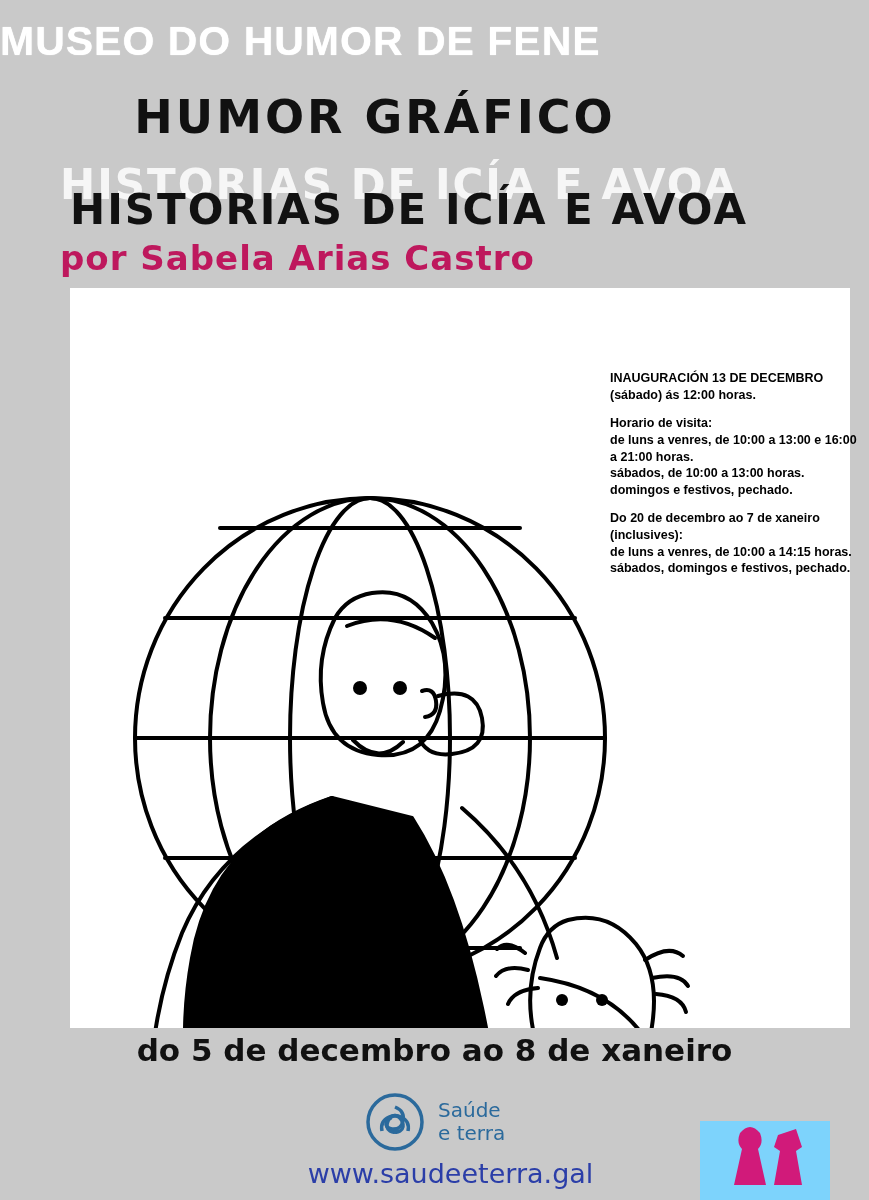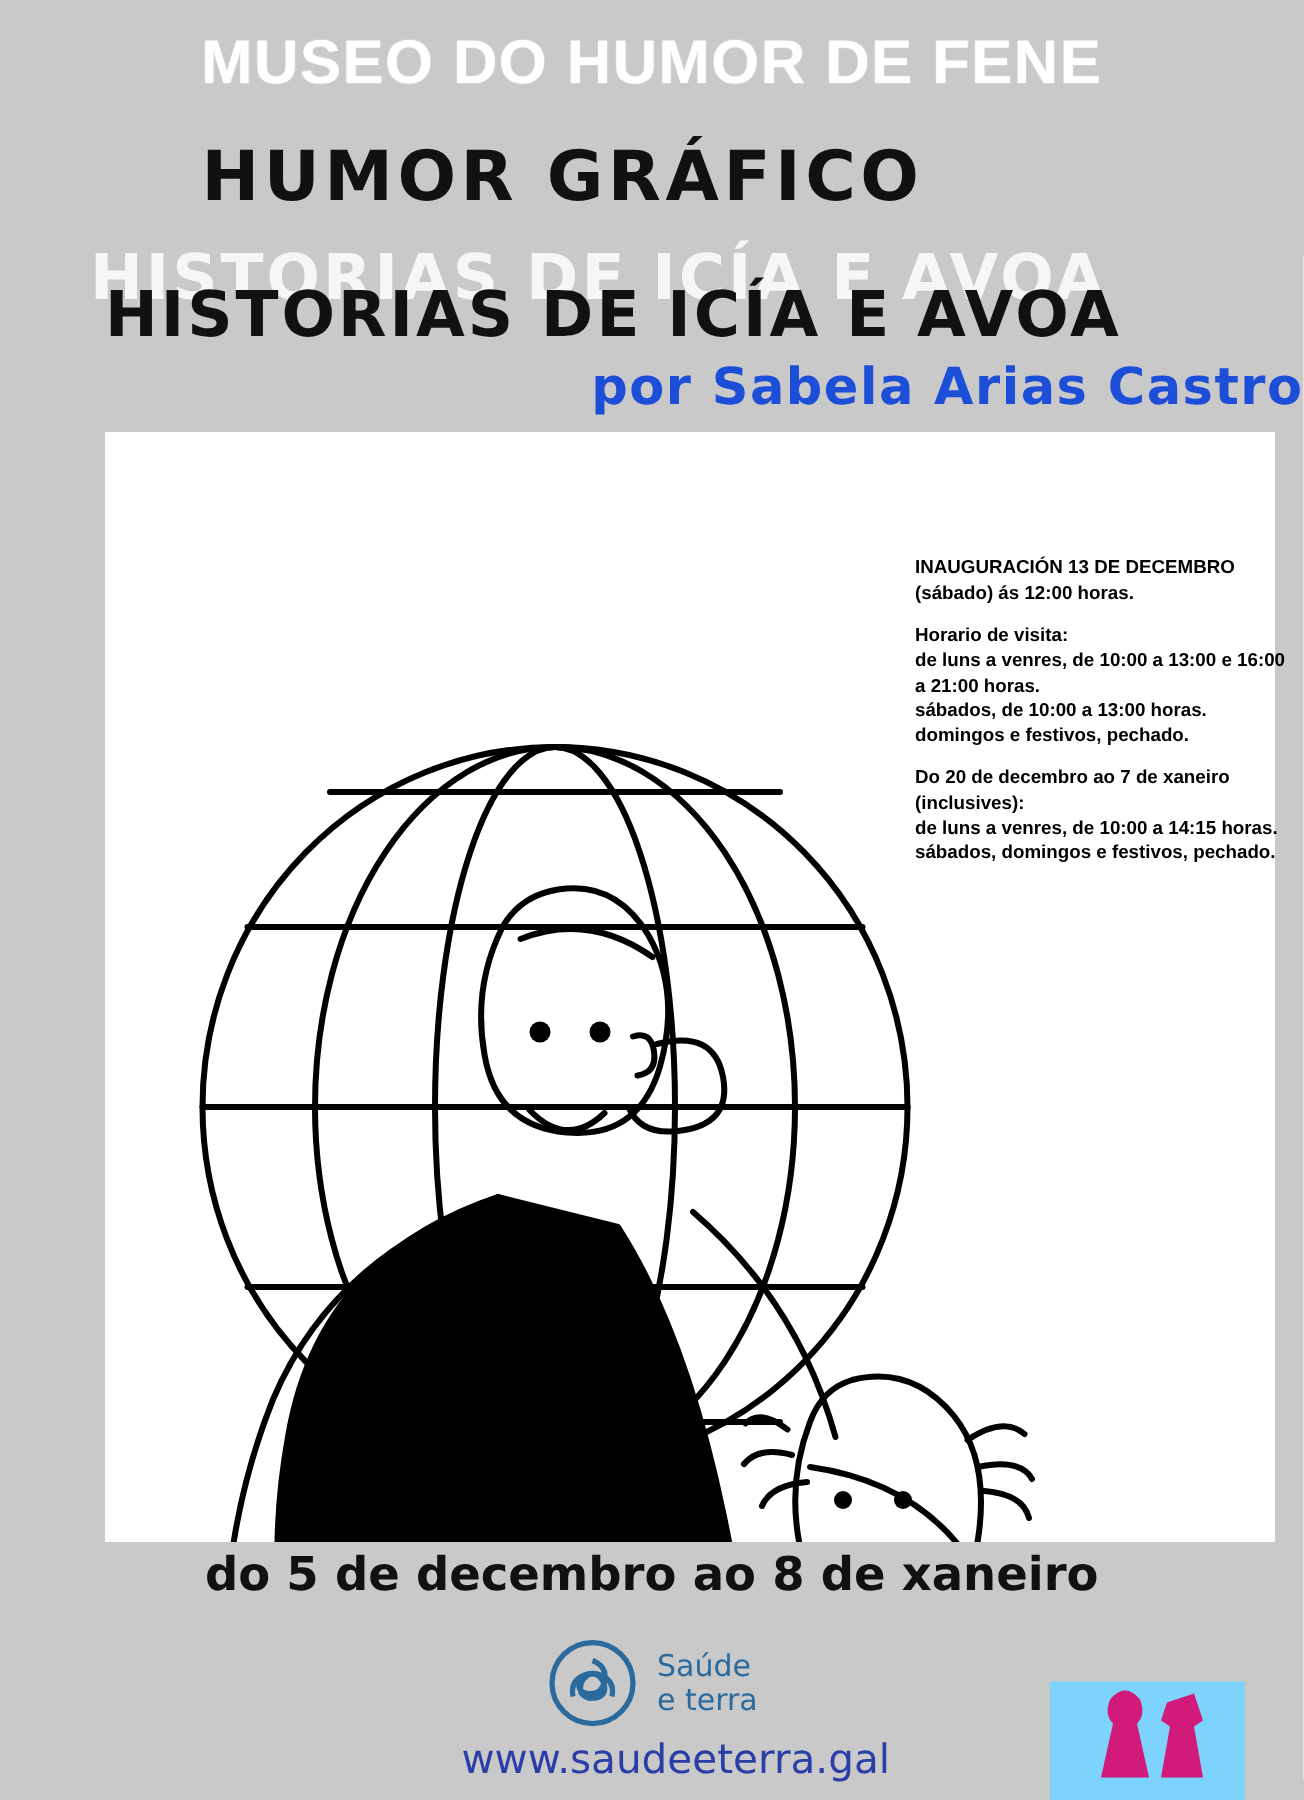--- a/index.html
+++ b/index.html
@@ -7,21 +7,21 @@
     width:869px;height:1200px;
     background:#c9c9c9;
     font-family:"Liberation Sans", sans-serif;
     overflow:hidden;
     position:relative;
   }
 
   
   .museum-title{
     position:absolute;top:18px;left:0;width:869px;
-    text-align:center;
+    text-align:left;
     font-family:"Liberation Sans", sans-serif;
     font-weight:bold;
     font-size:41px;
     letter-spacing:1px;
     color:#ffffff;
     text-shadow:0 0 1px #ffffff;
   }
   .headline{
     position:absolute;top:90px;left:0;width:750px;
     text-align:center;
@@ -45,25 +45,25 @@
     position:absolute;top:185px;left:70px;width:790px;
     font-family:"DejaVu Sans", sans-serif;
     font-weight:bold;
     font-size:42px;
     letter-spacing:2px;
     color:#111;
     white-space:nowrap;
   }
   .author{
     position:absolute;top:238px;left:0;width:869px;
-    text-align:right;
+    text-align:left;
     font-family:"DejaVu Sans", sans-serif;
     font-weight:bold;
     font-size:34px;
-    color:#1d4ed8;
+    color:#be185d;
     padding-left:60px;
     box-sizing:border-box;
     letter-spacing:1px;
   }
 
   
   .art-panel{
     position:absolute;
     left:70px;top:288px;
     width:780px;height:740px;

